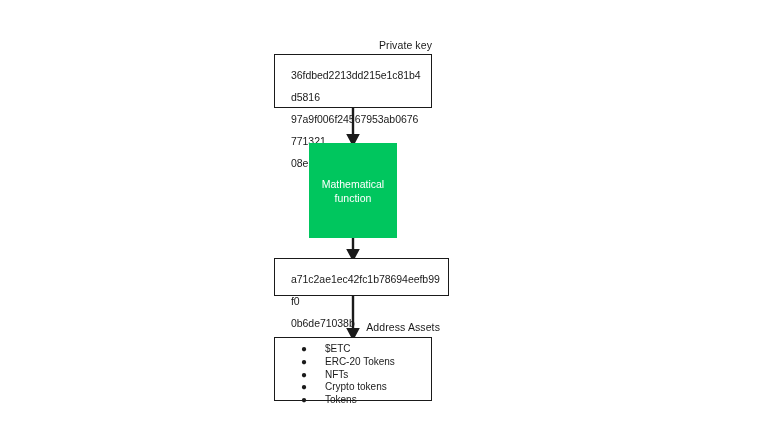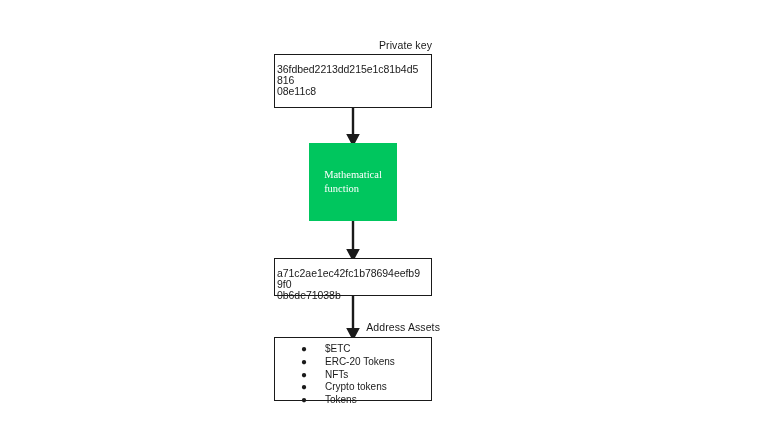--- a/index.html
+++ b/index.html
@@ -30,25 +30,25 @@
   .node-label {
     position: absolute;
     font-size: 10.5px;
     color: #1a1a1a;
     letter-spacing: 0.1px;
     white-space: nowrap;
     text-align: right;
   }
   .hex-text {
     position: absolute;
-    left: 2px;
+    left: 16px;
     top: 9px;
     right: 8px;
     font-size: 10.5px;
-    line-height: 11px;
+    line-height: 22px;
     color: #1a1a1a;
     letter-spacing: -0.05px;
     word-break: break-all;
   }
   .hex-line { display: block; }
 
   
   #private-key-box {
     left: 274px;
     top: 54px;
@@ -60,40 +60,39 @@
     top: 39px;
     width: 120px;
   }
 
   
   #function-box {
     position: absolute;
     left: 309px;
     top: 143px;
     width: 88px;
-    height: 78px;
+    height: 95px;
     background: #00c65e;
     display: flex;
     align-items: center;
     justify-content: center;
-    text-align: left;
-    font-family: Liberation Serif, serif;
+    text-align: center;
   }
   #function-box .fn-label {
     color: #ffffff;
     font-size: 10.5px;
     line-height: 14px;
     padding: 0 6px;
   }
 
   
   #address-box {
     left: 274px;
     top: 258px;
-    width: 158px;
+    width: 175px;
     height: 38px;
   }
   #address-label {
     left: 312px;
     top: 243px;
     width: 120px;
   }
 
   
   #assets-box {
@@ -157,20 +156,21 @@
     <line x1="353" y1="108" x2="353" y2="139" stroke="#1a1a1a" stroke-width="2.4" marker-end="url(#arrowhead)"></line>
     <line x1="353" y1="221" x2="353" y2="254" stroke="#1a1a1a" stroke-width="2.4" marker-end="url(#arrowhead)"></line>
     <line x1="353" y1="296" x2="353" y2="333" stroke="#1a1a1a" stroke-width="2.4" marker-end="url(#arrowhead)"></line>
   </svg>
 
   <div class="node-label" id="private-key-label">Private key</div>
 
   <div class="node-box" id="private-key-box">
     <div class="hex-text">
       <span class="hex-line">36fdbed2213dd215e1c81b4d5816</span>
+      <span class="hex-line">97a9f006f24567953ab0676771321</span>
       <span class="hex-line">08e11c8</span>
     </div>
   </div>
 
   <div id="function-box">
     <div class="fn-label">
       <span>Mathematical</span><br>
       <span>function</span>
     </div>
   </div>

